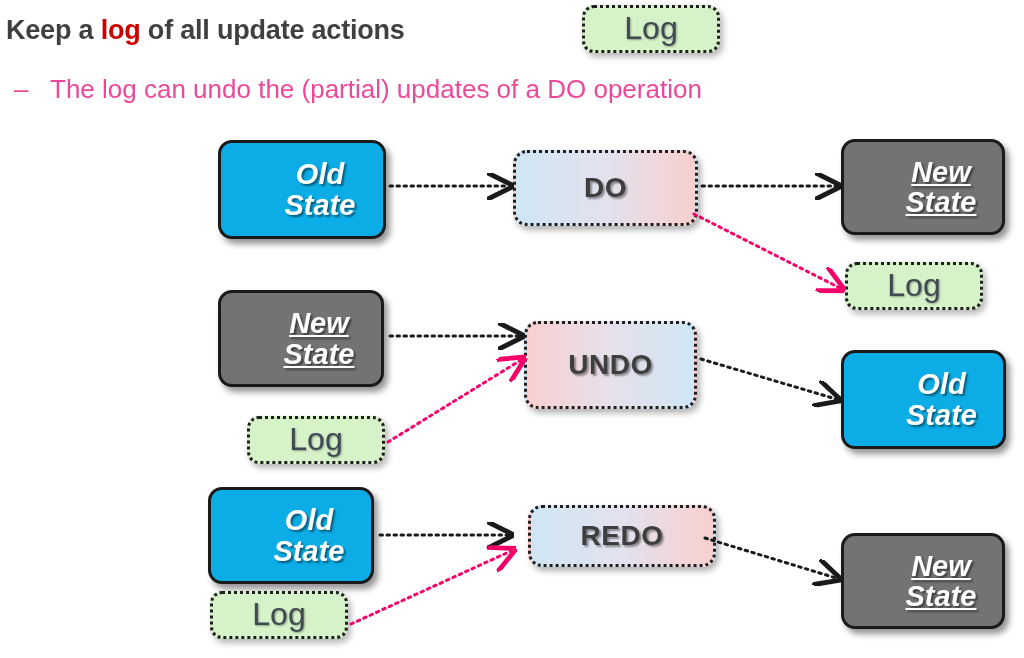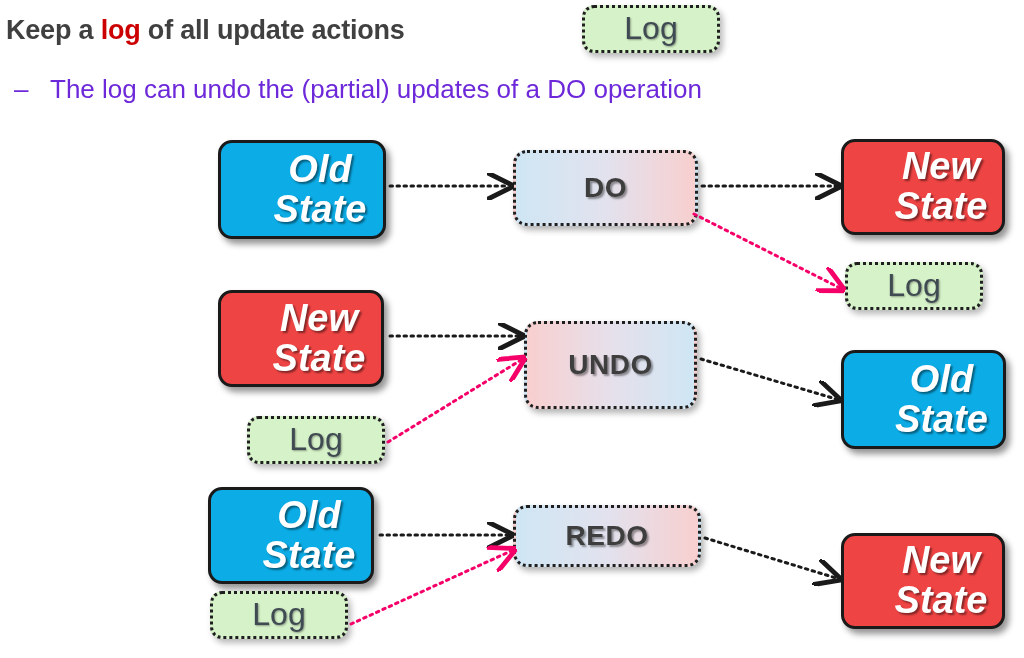--- a/index.html
+++ b/index.html
@@ -28,21 +28,21 @@
     text-align: center;
   }
   .slide-title .hl {
     color: #CC0000;
   }
   .bullet-row {
     position: absolute;
     left: 14px;
     top: 74px;
     font-size: 26px;
-    color: #6d28d9;
+    color: #ec4899;
     white-space: nowrap;
   }
   .bullet-dash {
     display: inline-block;
     width: 36px;
   }
 
   
   .node {
     position: absolute;
@@ -54,27 +54,27 @@
     line-height: 1.04;
   }
 
   
   .state {
     border: 3px solid #1a1a1a;
     border-radius: 14px;
     color: #ffffff;
     font-weight: bold;
     font-style: italic;
-    font-size: 38px;
+    font-size: 29px;
     box-shadow: 4px 5px 6px rgba(0,0,0,0.42);
     text-shadow: 2px 2px 2px rgba(0,0,0,0.45);
     padding-left: 36px;
   }
   .state.old  { background: #0CACE6; }
-  .state.new  { background: #ef4444; }
+  .state.new  { background: #737373; text-decoration: underline; }
 
   
   .op {
     border: 3px dotted #1f1f1f;
     border-radius: 14px;
     color: #3E3E3E;
     font-weight: bold;
     font-size: 28px;
     letter-spacing: 0.5px;
     box-shadow: 3px 4px 6px rgba(0,0,0,0.30);
@@ -159,21 +159,21 @@
 
 <div class="node state old" style="left:208px; top:487px; width:166px; height:97px; flex-direction:column;">
   <span>Old</span>
   <span>State</span>
 </div>
 
 <div class="node log" style="left:210px; top:591px; width:138px; height:48px;">
   <span>Log</span>
 </div>
 
-<div class="node op blue-pink" style="left:513px; top:505px; width:188px; height:62px;">
+<div class="node op blue-pink" style="left:528px; top:505px; width:188px; height:62px;">
   <span>REDO</span>
 </div>
 
 <div class="node state new" style="left:841px; top:533px; width:164px; height:96px; flex-direction:column;">
   <span>New</span>
   <span>State</span>
 </div>
 
 <svg class="arrows" viewBox="0 0 1024 658">
   <defs>

